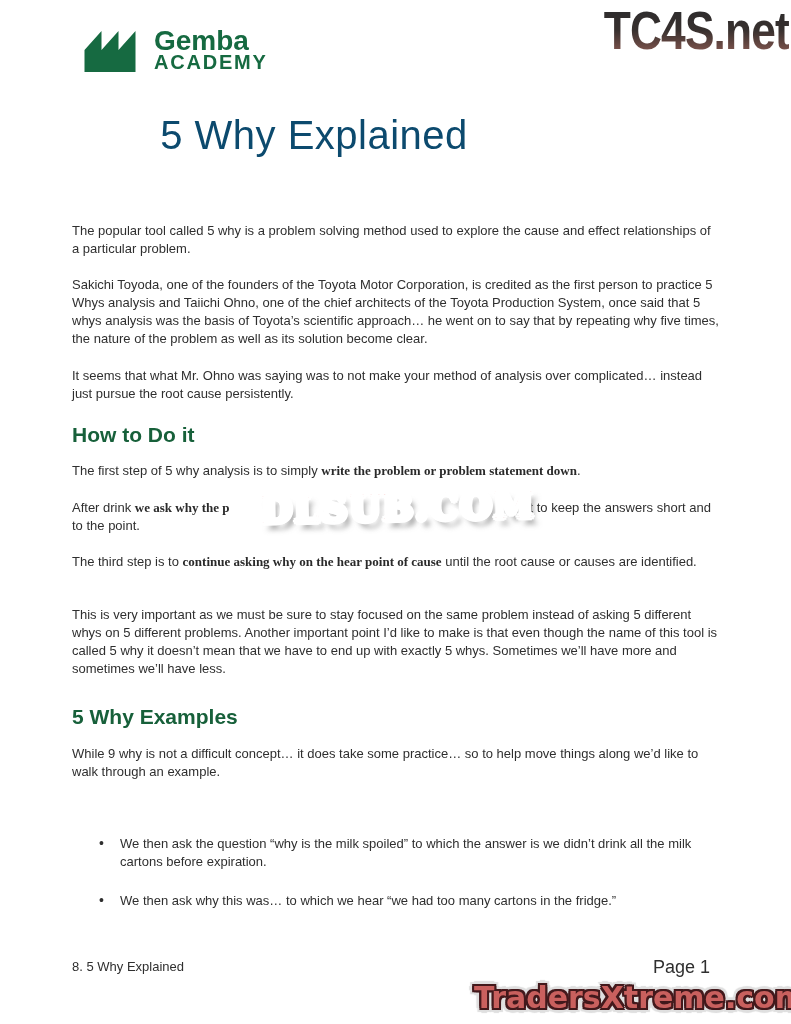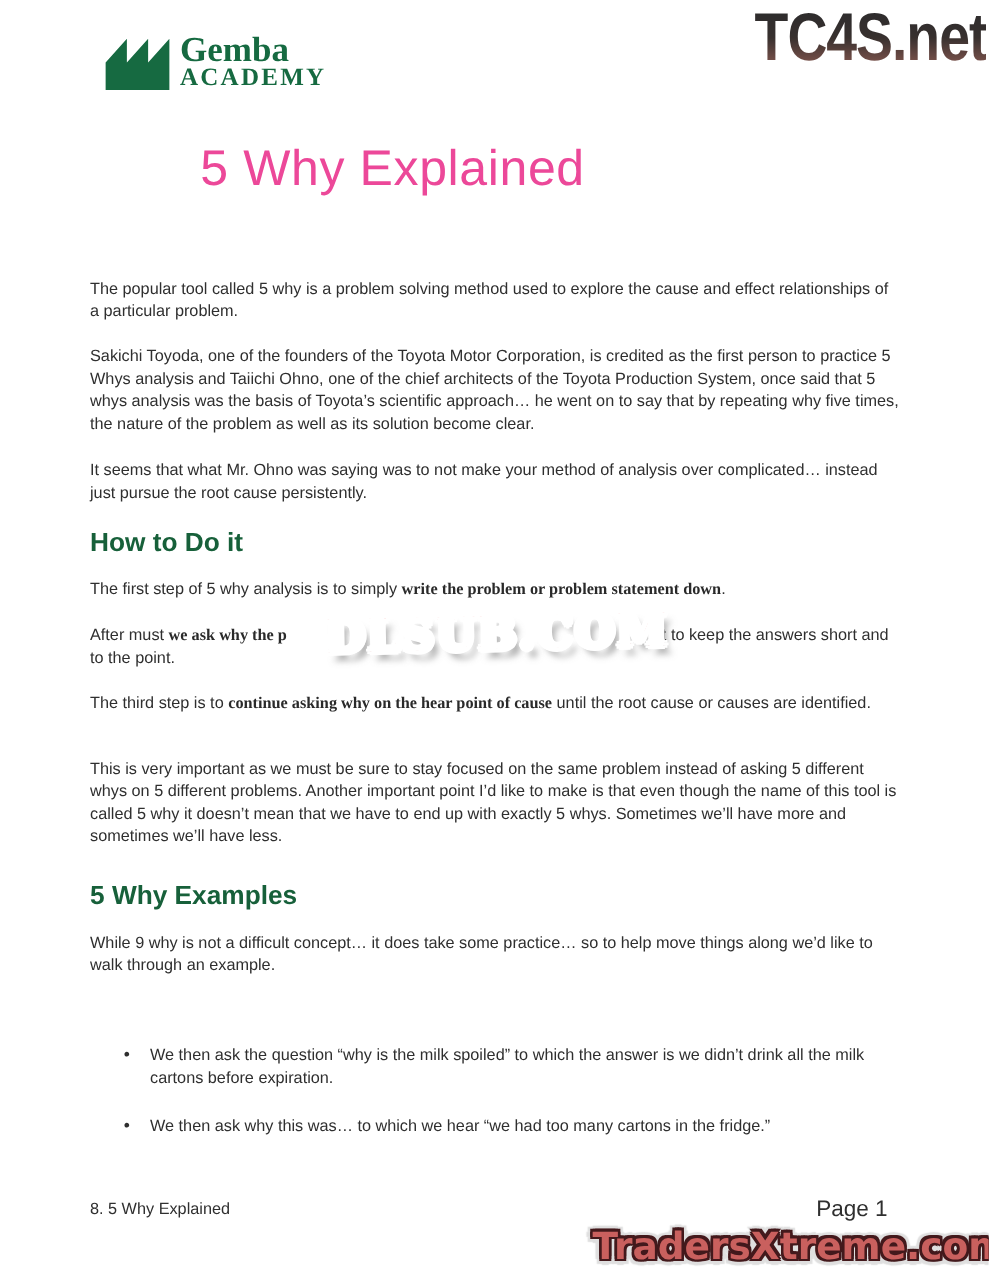--- a/index.html
+++ b/index.html
@@ -3,21 +3,21 @@
 <meta charset="utf-8">
 <style>
   html,body{margin:0;padding:0;background:#fff;}
   .page{
     position:relative;width:791px;height:1024px;background:#ffffff;overflow:hidden;
     font-family:"Liberation Sans",sans-serif;color:#2f2f2f;
   }
   
   .logo{position:absolute;left:84px;top:28px;display:flex;align-items:flex-start;}
   .logo-icon{width:53px;height:44px;display:block;flex:0 0 auto;}
-  .logo-text{margin-left:7px;font-family:Liberation Serif, serif;}
+  .logo-text{margin-left:17px;}
   .logo-name{font-size:28px;font-weight:bold;color:#166A41;line-height:26px;letter-spacing:0px;}
   .logo-sub{font-size:20px;font-weight:bold;color:#166A41;letter-spacing:1.8px;line-height:15px;margin-top:1px;}
   
   .wm-tc4s{
     position:absolute;top:3px;right:2px;font-size:54px;font-weight:bold;line-height:1;
     letter-spacing:-1px;color:#3E3431;transform:scaleX(0.82);transform-origin:100% 0;white-space:nowrap;
   }
   @supports ((-webkit-background-clip:text) or (background-clip:text)){
     .wm-tc4s{
       background:linear-gradient(180deg,#2B2B2D 0%,#37302E 50%,#6F4C46 82%,#96675E 100%);
@@ -44,21 +44,21 @@
     color:#C9605E;
     text-shadow:-2px -2px 0 #43191C,2px -2px 0 #43191C,-2px 2px 0 #43191C,2px 2px 0 #43191C,
                  0 -2px 0 #43191C,0 2px 0 #43191C,-2px 0 0 #43191C,2px 0 0 #43191C,
                  -4px -4px 1px #DFDFDF,4px -4px 1px #DFDFDF,-4px 4px 1px #DFDFDF,4px 4px 1px #DFDFDF,
                  0 5px 1px #DFDFDF,0 -5px 1px #DFDFDF,5px 0 1px #DFDFDF,-5px 0 1px #DFDFDF;
   }
   .wm-gap{display:inline-block;width:300px;height:1px;vertical-align:baseline;}
   
   .doc-title{
     position:absolute;left:0;top:112px;width:628px;margin:0;text-align:center;
-    font-size:40px;line-height:46px;font-weight:400;color:#ec4899;letter-spacing:0.5px;
+    font-size:40px;line-height:46px;font-weight:400;color:#0c4a6e;letter-spacing:0.5px;
   }
   h2{position:absolute;left:72px;margin:0;font-size:21px;line-height:23px;font-weight:bold;color:#17603A;}
   .h-def{top:183px}
   .h-how{top:423px}
   .h-ex{top:705px}
   
   p.body{position:absolute;left:72px;width:648px;margin:0;font-size:13px;line-height:18px;color:#2f2f2f;}
   p.body b{color:#2a2a2a;font-family:Liberation Serif, serif;}
   .p-def1{top:222px}
   .p-def2{top:276px}
@@ -95,21 +95,21 @@
   <div class="wm-tc4s">TC4S.net</div>
 
   <h1 class="doc-title">5 Why Explained</h1>
 
   <p class="body p-def1">The popular tool called 5 why is a problem solving method used to explore the cause and effect relationships of a particular problem.</p>
   <p class="body p-def2">Sakichi Toyoda, one of the founders of the Toyota Motor Corporation, is credited as the first person to practice 5 Whys analysis and Taiichi Ohno, one of the chief architects of the Toyota Production System, once said that 5 whys analysis was the basis of Toyota’s scientific approach… he went on to say that by repeating why five times, the nature of the problem as well as its solution become clear.</p>
   <p class="body p-def3">It seems that what Mr. Ohno was saying was to not make your method of analysis over complicated… instead just pursue the root cause persistently.</p>
 
   <h2 class="h-how">How to Do it</h2>
   <p class="body p-how1"><span>The first step of 5 why analysis is to simply </span><b>write the problem or problem statement down</b><span>.</span></p>
-  <p class="body p-how2"><span>After must </span><b>we ask why the p</b><span class="wm-gap"></span><span>t to keep the answers short and to the point.</span></p>
+  <p class="body p-how2"><span>After drink </span><b>we ask why the p</b><span class="wm-gap"></span><span>t to keep the answers short and to the point.</span></p>
   <p class="body p-how3"><span>The third step is to </span><b>continue asking why on the hear point of cause</b><span> until the root cause or causes are identified.</span></p>
   <p class="body p-how4">This is very important as we must be sure to stay focused on the same problem instead of asking 5 different whys on 5 different problems.  Another important point I’d like to make is that even though the name of this tool is called 5 why it doesn’t mean that we have to end up with exactly 5 whys.  Sometimes we’ll have more and sometimes we’ll have less.</p>
 
   <div class="wm-dlsub">DLSUB.COM</div>
 
   <h2 class="h-ex">5 Why Examples</h2>
   <p class="body p-ex1">While 9 why is not a difficult concept… it does take some practice… so to help move things along we’d like to walk through an example.</p>
 
   <p class="body bullet pos-b1">
     <span class="dot">•</span>

